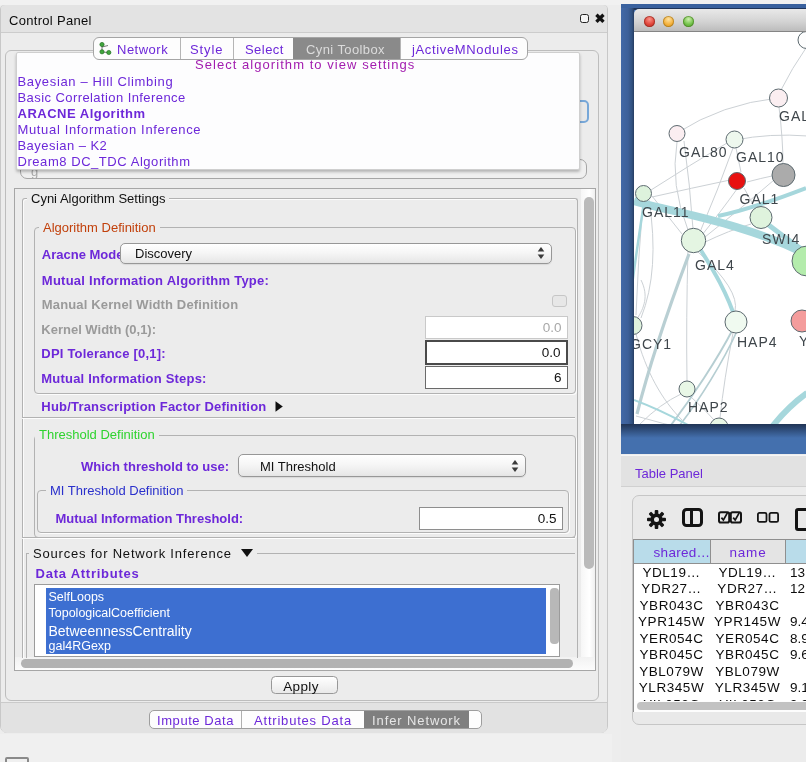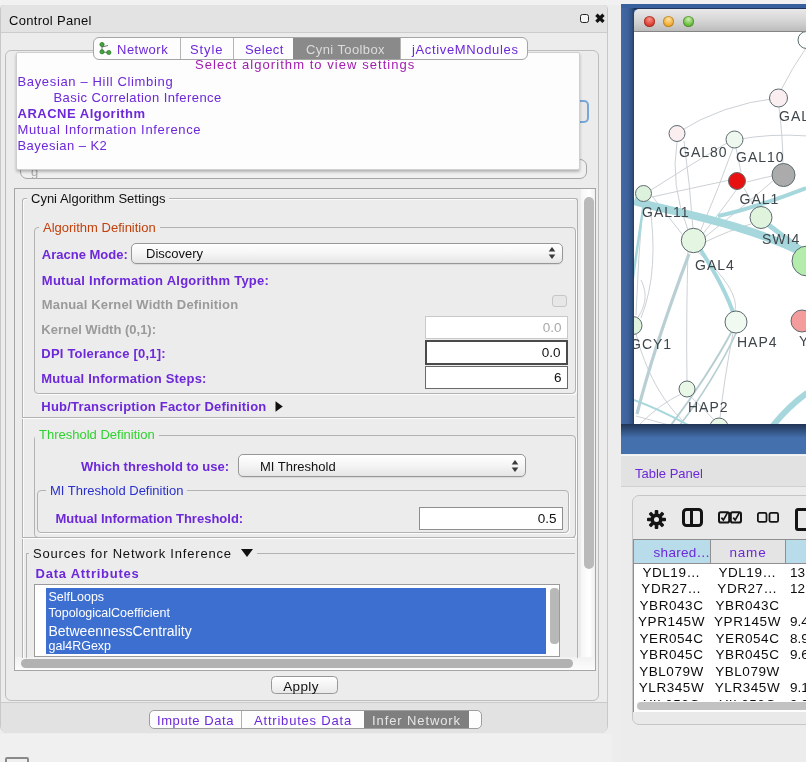--- a/index.html
+++ b/index.html
@@ -35,24 +35,25 @@
 <div class="abs" style="left:5px;top:50px;width:594px;height:651px;border:1px solid #bdbdbd;border-radius:6px;box-sizing:border-box;background:#ececec;"></div>
 
 <div class="abs" style="left:20px;top:159px;width:567px;height:20px;border:1px solid #a6a6a6;border-radius:7px;background:#f0f0f0;box-sizing:border-box;">
   <span style="position:absolute;left:10px;top:4px;font-size:13px;color:#a9a9a9;">g</span>
     </div>
 <div class="abs" style="left:575px;top:100px;width:14px;height:23px;border:2.5px solid #77a7d8;border-radius:5px;background:#e8e8e8;box-sizing:border-box;"></div>
 
 <div class="abs" style="left:16px;top:52px;width:564px;height:118px;background:#fdfdfe;border:1px solid #cfcfcf;border-radius:2px;box-shadow:0 2px 3px rgba(0,0,0,0.25);box-sizing:border-box;"></div>
 <div class="lbl" style="left:195px;top:57px;letter-spacing:1.05px;color:#a21caf;">Select algorithm to view settings</div>
 <div class="lbl" style="left:17.5px;top:74px;letter-spacing:0.65px;">Bayesian – Hill Climbing</div>
-<div class="lbl" style="left:17.5px;top:90px;letter-spacing:0.42px;margin-left:36px;">Basic Correlation Inference</div>
+<div class="lbl" style="left:17.5px;top:90px;letter-spacing:0.42px;">Basic Correlation Inference</div>
 <div class="lbl b" style="left:17.5px;top:106px;letter-spacing:0.5px;">ARACNE Algorithm</div>
 <div class="lbl" style="left:17.5px;top:122px;letter-spacing:0.65px;">Mutual Information Inference</div>
 <div class="lbl" style="left:17.5px;top:138px;letter-spacing:0.45px;">Bayesian – K2</div>
+<div class="lbl" style="left:17.5px;top:154px;letter-spacing:0.55px;">Dream8 DC_TDC Algorithm</div>
 
 <div class="abs" style="left:93px;top:37px;width:433px;height:21px;border:1px solid #a5a5a5;border-radius:6px;background:#fdfdfd;overflow:hidden;">
   <div class="abs" style="left:86px;top:0;width:1px;height:21px;background:#b5b5b5;"></div>
   <div class="abs" style="left:139px;top:0;width:1px;height:21px;background:#b5b5b5;"></div>
   <div class="abs" style="left:199px;top:0;width:107px;height:21px;background:#8a8a8a;"></div>
   <div class="abs" style="left:306px;top:0;width:1px;height:21px;background:#b5b5b5;"></div>
   <div class="lbl" style="left:23px;top:3.5px;letter-spacing:0.5px;">Network</div>
   <div class="lbl" style="left:96px;top:3.5px;letter-spacing:0.9px;">Style</div>
   <div class="lbl" style="left:151px;top:3.5px;letter-spacing:0.45px;">Select</div>
   <div class="lbl" style="left:212px;top:3.5px;letter-spacing:0.4px;color:#dcdcdc;">Cyni Toolbox</div>
@@ -73,21 +74,21 @@
 <div class="abs" style="left:15px;top:657px;width:580px;height:13px;background:linear-gradient(#f2f2f2,#fcfcfc);"></div>
 <div class="abs" style="left:21px;top:659px;width:552px;height:9px;background:#b2b2b2;border-radius:4.5px;"></div>
 
 <div class="abs" style="left:21.5px;top:198px;width:554px;height:459px;border:1px solid #b2b2b2;border-bottom:none;border-radius:3px 3px 0 0;box-shadow:inset 1px 1px 0 rgba(255,255,255,0.8);"></div>
 <div class="gtitle" style="left:27px;top:191.5px;color:#111;">Cyni Algorithm Settings</div>
 
 <div class="etch" style="left:33.5px;top:227px;width:540px;height:165px;"></div>
 <div class="gtitle" style="left:39px;top:220.5px;color:#c2410c;">Algorithm Definition</div>
 
 <div class="lbl b" style="left:41.8px;top:246.5px;">Aracne Mode:</div>
-<div class="combo" style="left:131px;top:242.5px;width:430px;height:19px;">
+<div class="combo" style="left:120px;top:242.5px;width:430px;height:19px;">
       <span class="t">Discovery</span>
   <svg class="spin" viewBox="0 0 7 11" width="7" height="11">
         <path d="M3.5 0.2 L6.4 4.1 L0.6 4.1 Z" fill="#3a3a3a"></path>
         <path d="M3.5 10.8 L6.4 6.9 L0.6 6.9 Z" fill="#3a3a3a"></path>
       </svg>
     </div>
 
 <div class="lbl b" style="left:41.8px;top:273px;letter-spacing:0.25px;">Mutual Information Algorithm Type:</div>
 
 <div class="lbl b gray" style="left:41.8px;top:296.5px;letter-spacing:0.15px;">Manual Kernel Width Definition</div>

